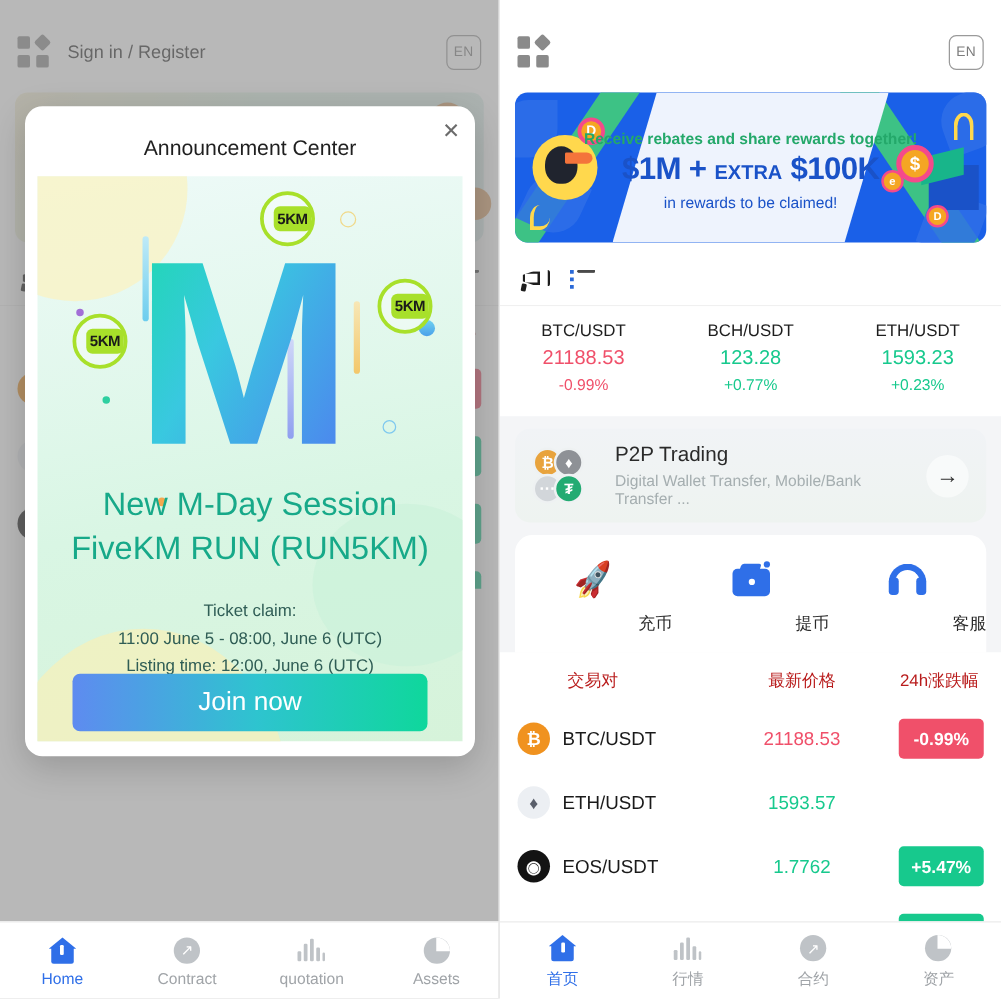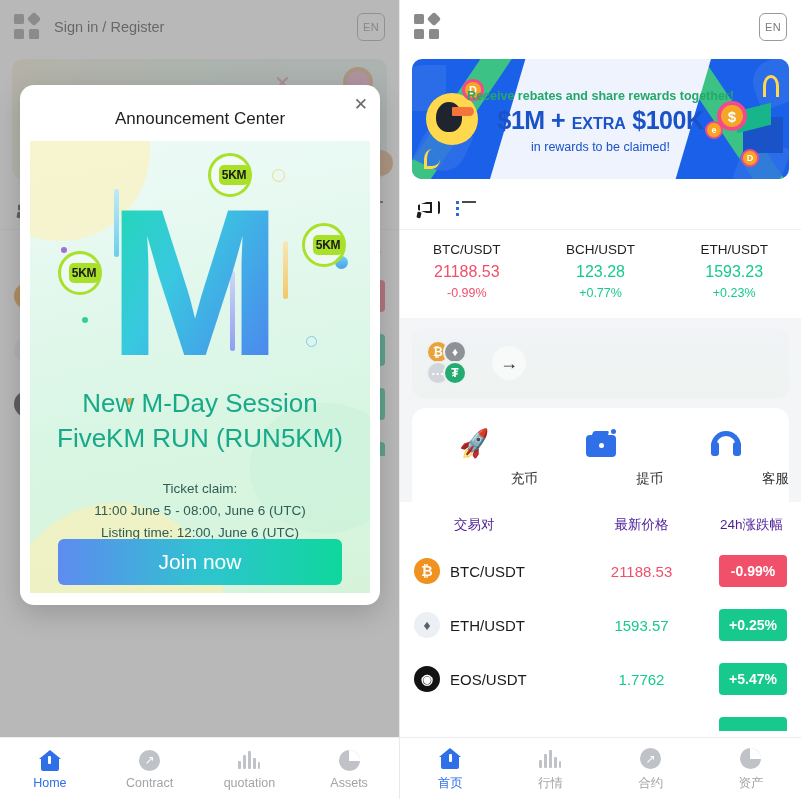--- a/index.html
+++ b/index.html
@@ -15,21 +15,21 @@
 
   
   .dimmer {
     position: absolute; inset: 0; background: rgba(140,140,140,0.62);
     z-index: 40;
   }
 
   
   .topbar {
     height: 53px; display: flex; align-items: center; padding: 0 14px;
-    background: #fff; gap: 14px; position: relative; z-index: 5;
+    background: #fff; gap: 14px; position: relative; z-index: 5; margin-top: 15px;
   }
   .grid-icon { width: 26px; height: 26px; position: relative; flex: 0 0 26px; }
   .grid-icon i {
     position: absolute; width: 10px; height: 10px; background: #8a8a8a; border-radius: 1.5px;
   }
   .grid-icon i.a { left: 0; top: 0; }
   .grid-icon i.b { left: 15px; top: 0; transform: rotate(45deg); border-radius: 2px; }
   .grid-icon i.c { left: 0; top: 15px; }
   .grid-icon i.d { left: 15px; top: 15px; }
   .signin { font-size: 14.5px; color: #2b2b2b; }
@@ -205,21 +205,21 @@
   }
   .head-set .hs-l, .head-set .hs-r {
     position: absolute; top: 11px; width: 8px; height: 14px; background: #2f6fe8; border-radius: 3px;
   }
   .head-set .hs-l { left: 0; } .head-set .hs-r { right: 0; }
 
   
   .market { background: #fff; padding: 0 14px; }
   .mk-head, .mk-row { display: flex; align-items: center; }
   .mk-head { padding: 14px 0 10px; }
-  .mk-head div { font-size: 13.5px; color: #4c1d95; }
+  .mk-head div { font-size: 13.5px; color: #b91c1c; }
   .mk-row { padding: 11px 0; }
   .c-pair { flex: 0 0 46%; display: flex; align-items: center; gap: 10px; font-size: 15px; color: #1a1a1a; }
   .c-price { flex: 0 0 30%; text-align: center; font-size: 15px; }
   .c-chg { flex: 1; display: flex; justify-content: flex-end; }
   .mk-head .c-pair { padding-left: 40px; }
   .mk-head .c-price { text-align: center; }
   .mk-head .c-chg { justify-content: flex-end; padding-right: 4px; }
   .sym {
     width: 26px; height: 26px; border-radius: 50%; flex: 0 0 26px;
     display: flex; align-items: center; justify-content: center;
@@ -585,20 +585,24 @@
     </div>
 
     <div class="p2p-wrap">
       <div class="p2p">
         <div class="coin-cluster">
           <div class="cc btc">₿</div>
           <div class="cc eth">♦</div>
           <div class="cc dots">···</div>
           <div class="cc usdt">₮</div>
         </div>
+        <div class="p2p-mid">
+          <div class="p2p-title">P2P Trading</div>
+          <div class="p2p-sub">Digital Wallet Transfer, Mobile/Bank Transfer ...</div>
+        </div>
         <div class="arrow-btn">→</div>
       </div>
 
       <div class="actions">
         <div class="action">
           <div class="glyph">
               <span class="rocket">🚀</span>
             </div>
           <div class="lbl">充币</div>
         </div>
@@ -641,23 +645,20 @@
         <div class="c-chg">
             <span class="badge down">-0.99%</span>
           </div>
       </div>
       <div class="mk-row">
         <div class="c-pair">
           <span class="sym eth">♦</span>
           <span>ETH/USDT</span>
         </div>
         <div class="c-price up">1593.57</div>
-        <div class="c-chg">
-            <span class="badge up">+0.25%</span>
-          </div>
       </div>
       <div class="mk-row">
         <div class="c-pair">
           <span class="sym eos">◉</span>
           <span>EOS/USDT</span>
         </div>
         <div class="c-price up">1.7762</div>
         <div class="c-chg">
             <span class="badge up">+5.47%</span>
           </div>

